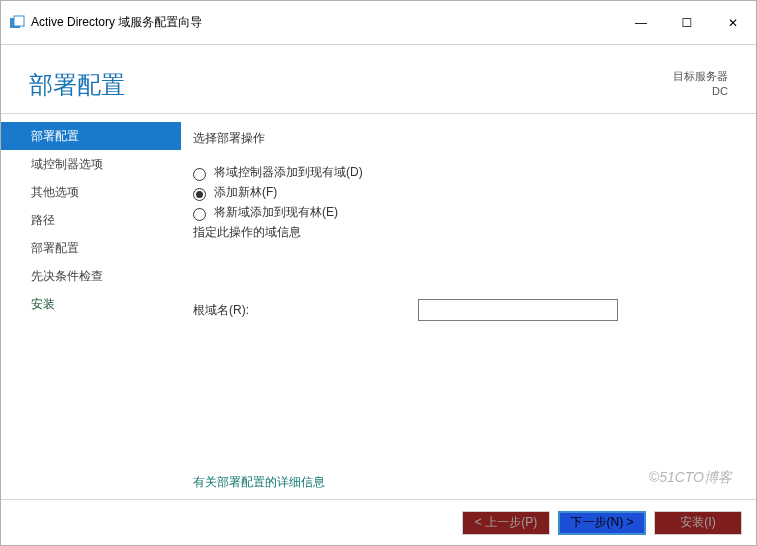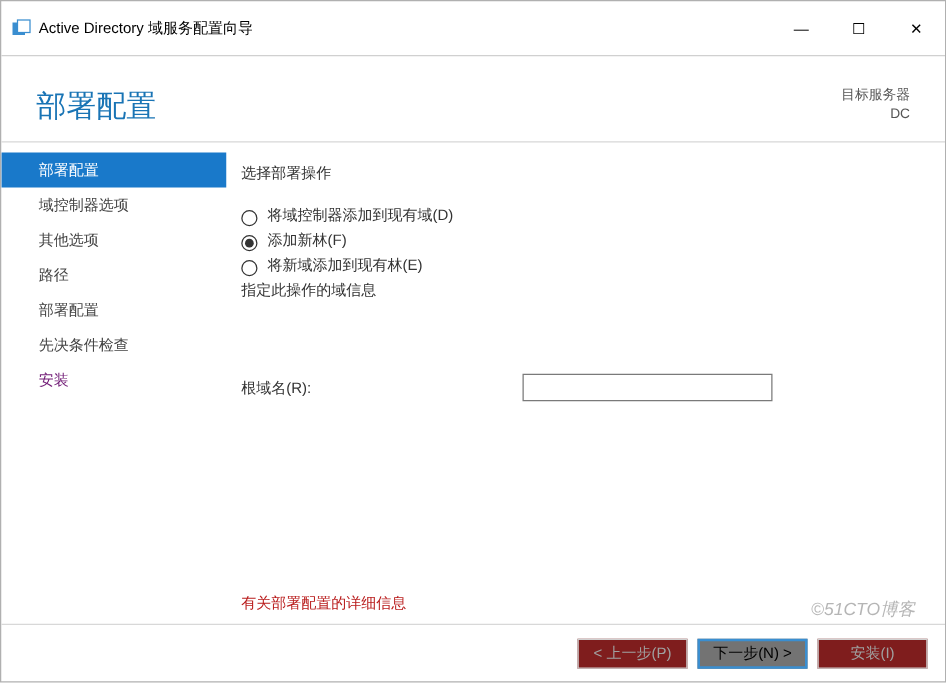--- a/index.html
+++ b/index.html
@@ -9,38 +9,38 @@
     .title-text { font-size: 12px; color: #000; flex: 1; }
     .win-ctrls { display: flex; height: 100%; }
     .win-btn { width: 46px; height: 100%; display: flex; align-items: center; justify-content: center; font-size: 12px; font-family: "Segoe UI Symbol", sans-serif; cursor: default; }
     .header-row { display: flex; align-items: flex-start; padding: 24px 28px 12px 28px; border-bottom: 1px solid #d8d8d8; }
     .page-title { font-size: 24px; color: #1974b5; font-weight: 400; flex: 1; }
     .target-box { text-align: right; font-size: 11px; color: #555; line-height: 1.35; }
     .body-row { flex: 1; display: flex; overflow: hidden; }
     .sidebar { width: 180px; padding-top: 8px; }
     .sidebar-item { height: 28px; line-height: 28px; padding-left: 30px; font-size: 12px; color: #444; cursor: pointer; }
     .sidebar-item.active { background: #1979ca; color: #fff; }
-    .sidebar-item.disabled { color: #701a75; cursor: default; }
+    .sidebar-item.disabled { color: #14532d; cursor: default; }
     .content { flex: 1; padding: 16px 24px 8px 12px; font-size: 12px; color: #333; display: flex; flex-direction: column; }
     .section-label { margin-bottom: 14px; }
     .radio-row { display: flex; align-items: flex-end; margin: 3px 0; }
     .radio-outer { width: 13px; height: 13px; border: 1px solid #333; border-radius: 50%; margin-right: 8px; display: flex; align-items: center; justify-content: center; }
     .radio-outer .dot { width: 7px; height: 7px; background: #333; border-radius: 50%; display: none; }
     .radio-row.checked .dot { display: block; }
     .sub-label { margin-bottom: 14px; }
     .field-row { display: flex; align-items: center; margin-top: 44px; }
     .field-label { width: 225px; }
     .text-input { width: 200px; height: 22px; border: 1px solid #7a7a7a; padding: 0 4px; font-size: 12px; }
     .content-spacer { flex: 1; }
-    .more-info { color: #b91c1c; text-decoration: none; font-size: 12px; cursor: pointer; margin-top: 25px; }
+    .more-info { color: #0f766e; text-decoration: none; font-size: 12px; cursor: pointer; margin-top: 25px; }
     .footer { height: 46px; border-top: 1px solid #d8d8d8; display: flex; align-items: center; justify-content: flex-end; padding: 0 14px; gap: 8px; }
-    .btn { min-width: 88px; height: 24px; border: 1px solid #adadad; background: #737373; font-size: 12px; color: #000; cursor: pointer; padding: 0 10px; }
+    .btn { min-width: 88px; height: 24px; border: 1px solid #adadad; background: #1d4ed8; font-size: 12px; color: #000; cursor: pointer; padding: 0 10px; }
     .btn.disabled { color: #a0a0a0; background: #7f1d1d; border-color: #d0d0d0; cursor: default; }
     .btn.primary { border: 2px solid #3a8ed0; }
-    .watermark { position: absolute; right: 24px; bottom: 48px; font-size: 14px; color: rgba(120,120,120,0.55); font-style: italic; pointer-events: none; }
+    .watermark { position: absolute; right: 24px; bottom: 58px; font-size: 14px; color: rgba(120,120,120,0.55); font-style: italic; pointer-events: none; }
     .wrap-rel { position: relative; flex: 1; display: flex; flex-direction: column; }
   </style>
 </head>
 <body>
 
 <div class="titlebar">
   <span class="title-icon">
     <svg width="16" height="16" viewBox="0 0 16 16">
         <rect x="1" y="3" width="10" height="10" fill="#3a8ed0"></rect>
         <rect x="5" y="1" width="10" height="10" fill="#fff" stroke="#3a8ed0" stroke-width="1"></rect>

